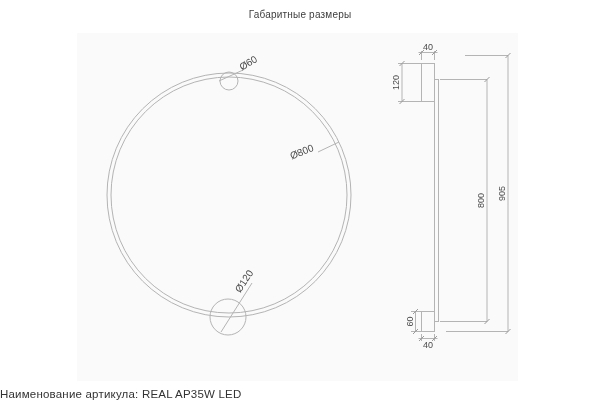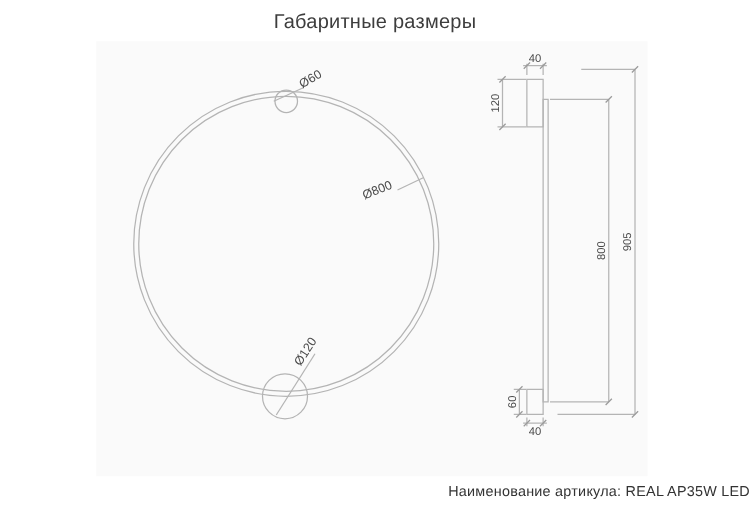--- a/index.html
+++ b/index.html
@@ -14,30 +14,30 @@
     height: 414px;
     background: #ffffff;
     overflow: hidden;
   }
   .title {
     position: absolute;
     top: 9px;
     left: 0;
     width: 600px;
     text-align: center;
-    font-size: 16px;
+    font-size: 10px;
     color: #3d3d3d;
     letter-spacing: 0.2px;
   }
   .caption {
     position: absolute;
     top: 388px;
     left: 0;
     width: 600px;
-    text-align: right;
+    text-align: left;
     font-size: 11.5px;
     color: #333333;
     letter-spacing: 0.2px;
   }
   svg.drawing {
     position: absolute;
     top: 0;
     left: 0;
   }
   .ln {

